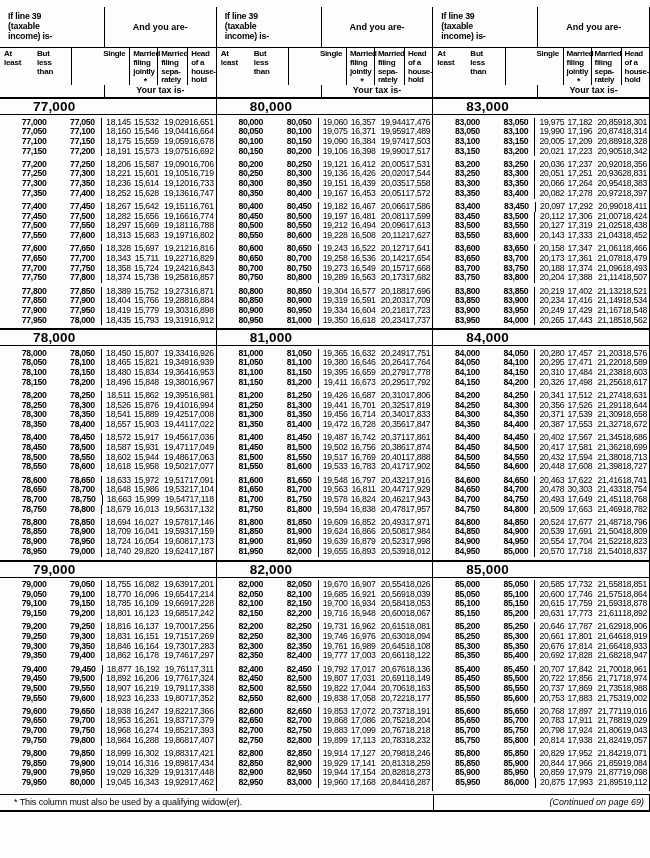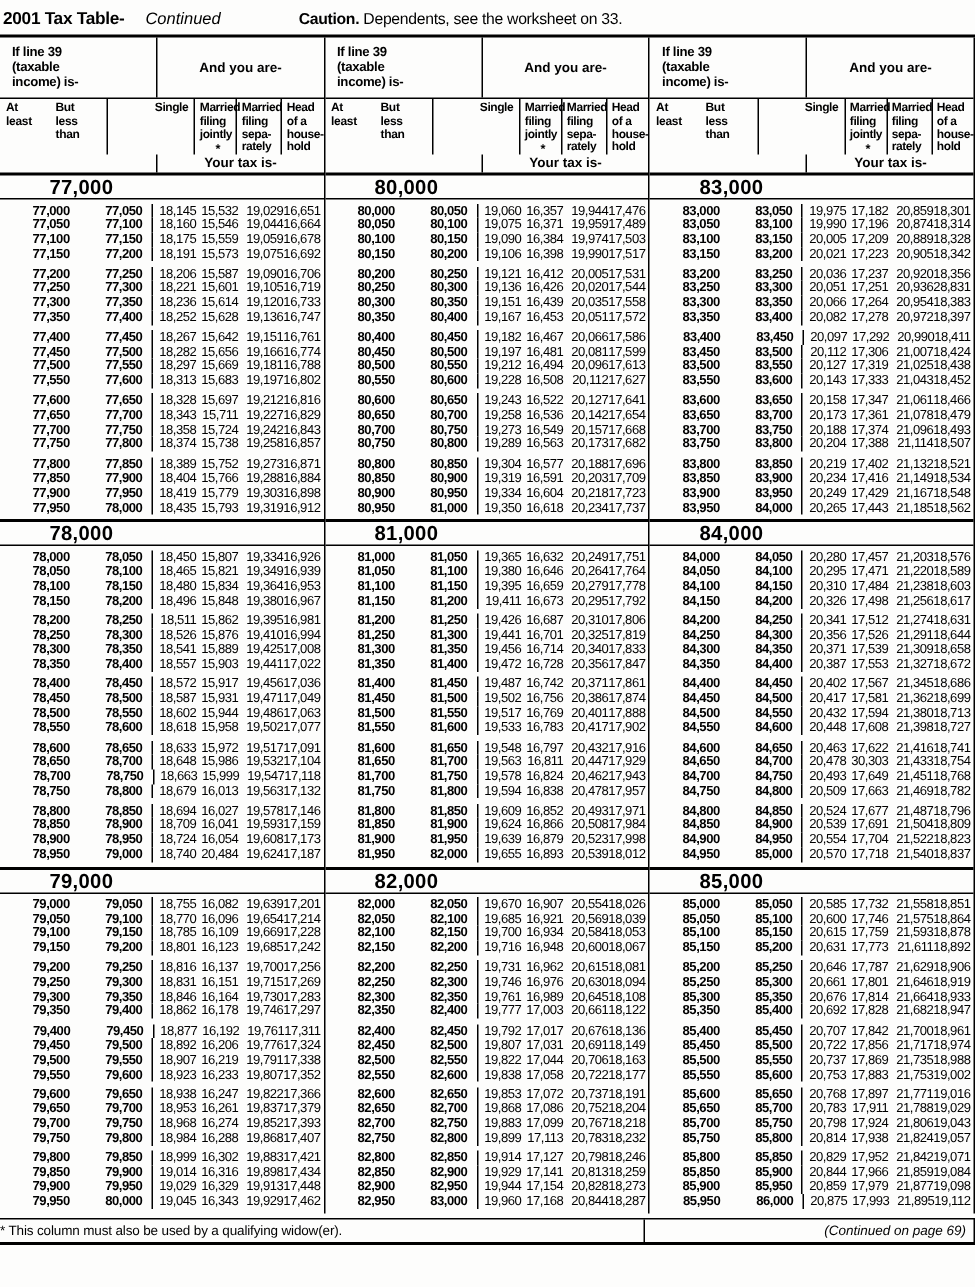--- a/index.html
+++ b/index.html
@@ -43,33 +43,28 @@
   .rgroup { margin-bottom:3.5px; }
   .rgroup:last-child { margin-bottom:0; }
   .trow { display:flex; height:9.7px; line-height:9.7px; font-size:8.7px; letter-spacing:-0.3px; }
   .num { text-align:right; white-space:nowrap; }
   .c-al { width:48px; font-weight:bold; }
   .c-bl { width:56px; font-weight:bold; padding-right:6px; }
   .taxes { flex:1; border-left:1.5px solid #000; display:flex; height:100%; }
   .c-s { width:29px; } .c-j { width:28px; } .c-p { width:30px; } .c-h { flex:1; padding-right:2px; }
   
   .footer { display:flex; height:18px; border-top:1.8px solid #000; border-bottom:2px solid #000; margin-top:3px; align-items:stretch; border-right:1.5px solid #000; }
-  .f-note { flex:2; font-size:9px; padding-left:0; display:flex; align-items:center; letter-spacing:-0.1px; }
+  .f-note { flex:2; font-size:9px; padding-left:14px; display:flex; align-items:center; letter-spacing:-0.1px; }
   .f-cont { flex:1; border-left:1.8px solid #000; display:flex; align-items:center; justify-content:flex-end; font-style:italic; font-size:9px; padding-right:5px; font-weight:normal; }
 </style>
 </head>
 <body>
 
 <div class="page">
 
-  <div class="titlebar">
-    <span class="t-main">2001 Tax Table-</span>
-    <span class="t-cont">Continued</span>
-    <span class="t-caution"><span class="cb">Caution.</span> <span>Dependents, see the worksheet on 33.</span></span>
-  </div>
 
   <div class="groups" id="tax-groups">
       <div class="group">
         <div class="rowA">
           <div class="inc-label">If line 39
 (taxable
 income) is-</div>
           <div class="aya">And you are-</div>
         </div>
         <div class="rowB">
@@ -513,21 +508,21 @@
                 <span class="num c-j">16,054</span>
                 <span class="num c-p">19,608</span>
                 <span class="num c-h">17,173</span>
               </div>
             </div>
             <div class="trow">
               <span class="num c-al">78,950</span>
               <span class="num c-bl">79,000</span>
               <div class="taxes">
                 <span class="num c-s">18,740</span>
-                <span class="num c-j">20,484</span>
+                <span class="num c-j">29,820</span>
                 <span class="num c-p">19,624</span>
                 <span class="num c-h">17,187</span>
               </div>
             </div>
           </div>
         </div>
         <div class="band">
           <span class="band-label">79,000</span>
         </div>
         <div class="rows">

